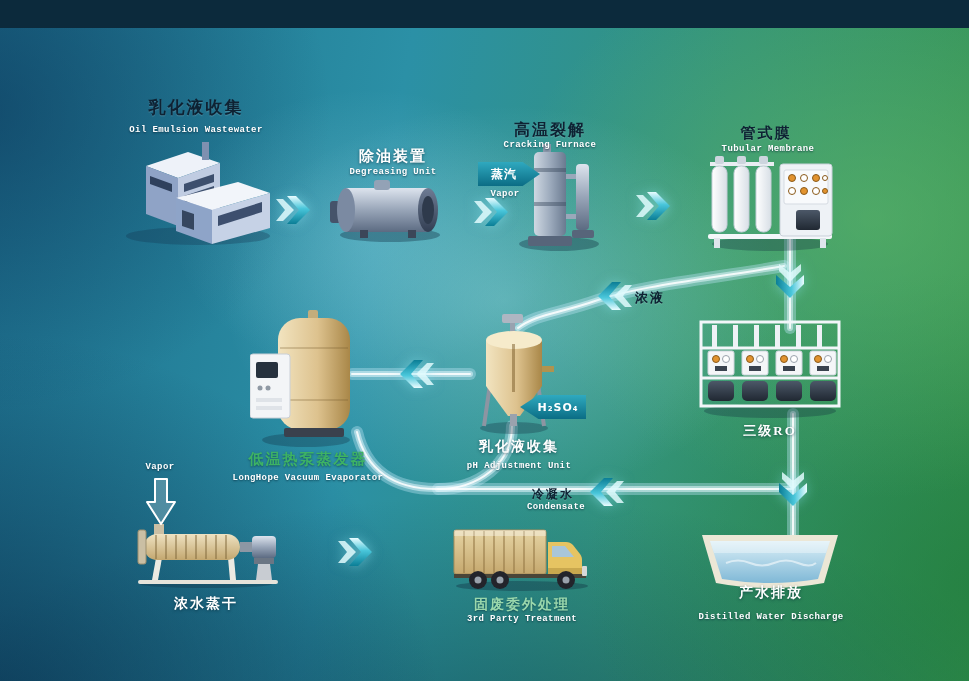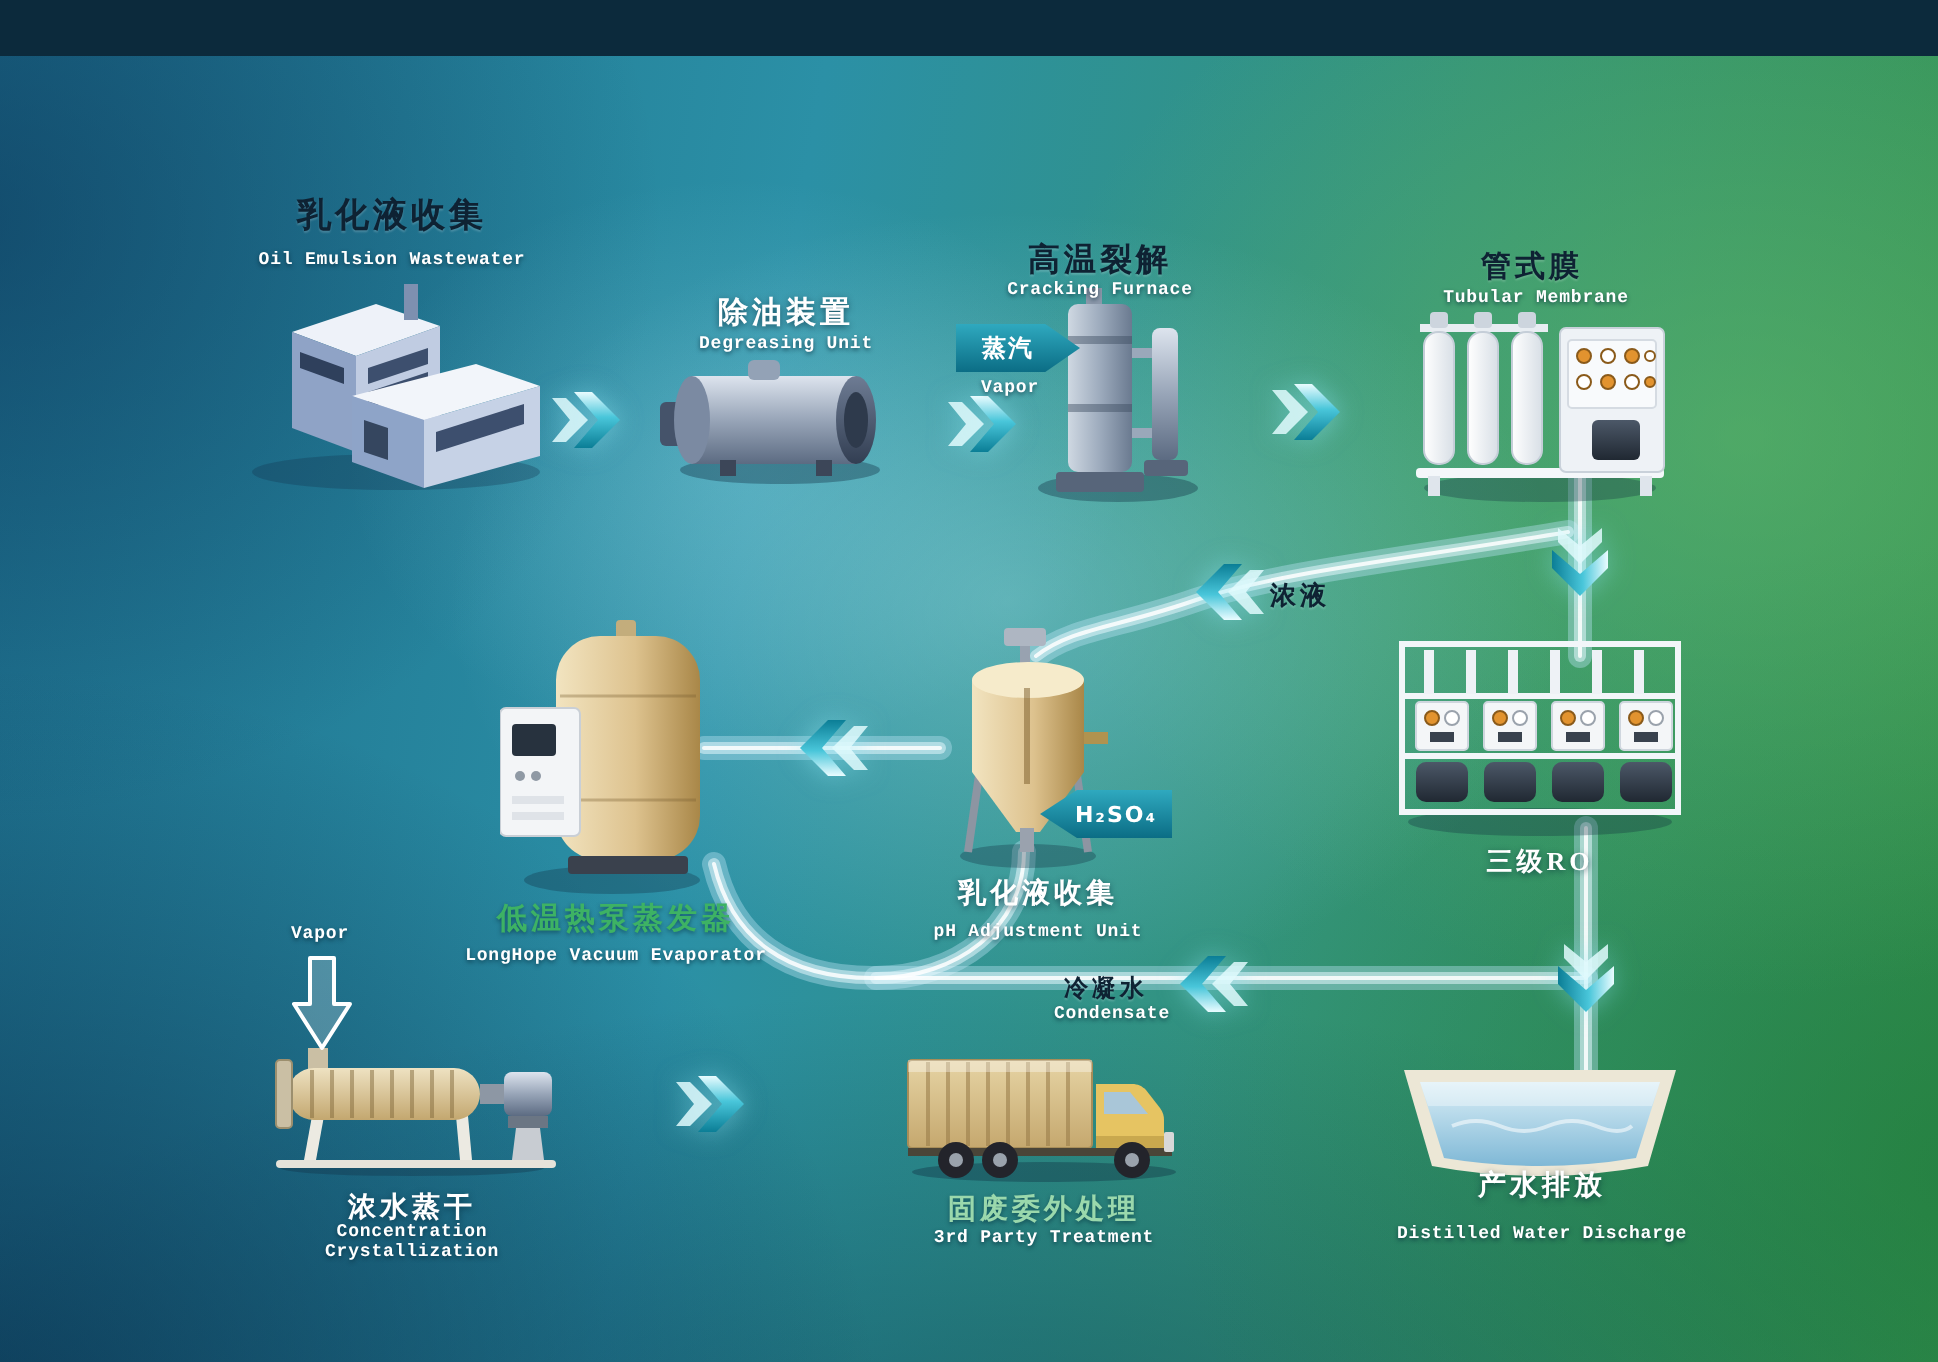--- a/index.html
+++ b/index.html
@@ -349,22 +349,20 @@
 
   <div class="abs zh" style="left:718px;top:394px;width:104px;font-size:13px">三级RO</div>
 
   <div class="abs zh" style="left:452px;top:410px;width:134px;font-size:14px">乳化液收集</div>
   <div class="abs en" style="left:446px;top:433px;width:146px">pH Adjustment Unit</div>
 
   <div class="abs zh green" style="left:216px;top:422px;width:184px;font-size:15px">低温热泵蒸发器</div>
   <div class="abs en" style="left:198px;top:445px;width:220px">LongHope Vacuum Evaporator</div>
 
   <div class="abs zh" style="left:148px;top:567px;width:116px;font-size:14px">浓水蒸干</div>
-  <div class="abs en" style="left:140px;top:583px;width:132px">Concentration
-Crystallization</div>
 
   <div class="abs zh green2" style="left:452px;top:568px;width:140px;font-size:14px">固废委外处理</div>
   <div class="abs en" style="left:444px;top:586px;width:156px">3rd Party Treatment</div>
 
   <div class="abs zh" style="left:712px;top:556px;width:118px;font-size:14px">产水排放</div>
   <div class="abs en" style="left:688px;top:584px;width:166px">Distilled Water Discharge</div>
 
   <div class="abs flow-tag right" style="left:478px;top:134px;width:52px;height:24px">
     <span>蒸汽</span>
   </div>

